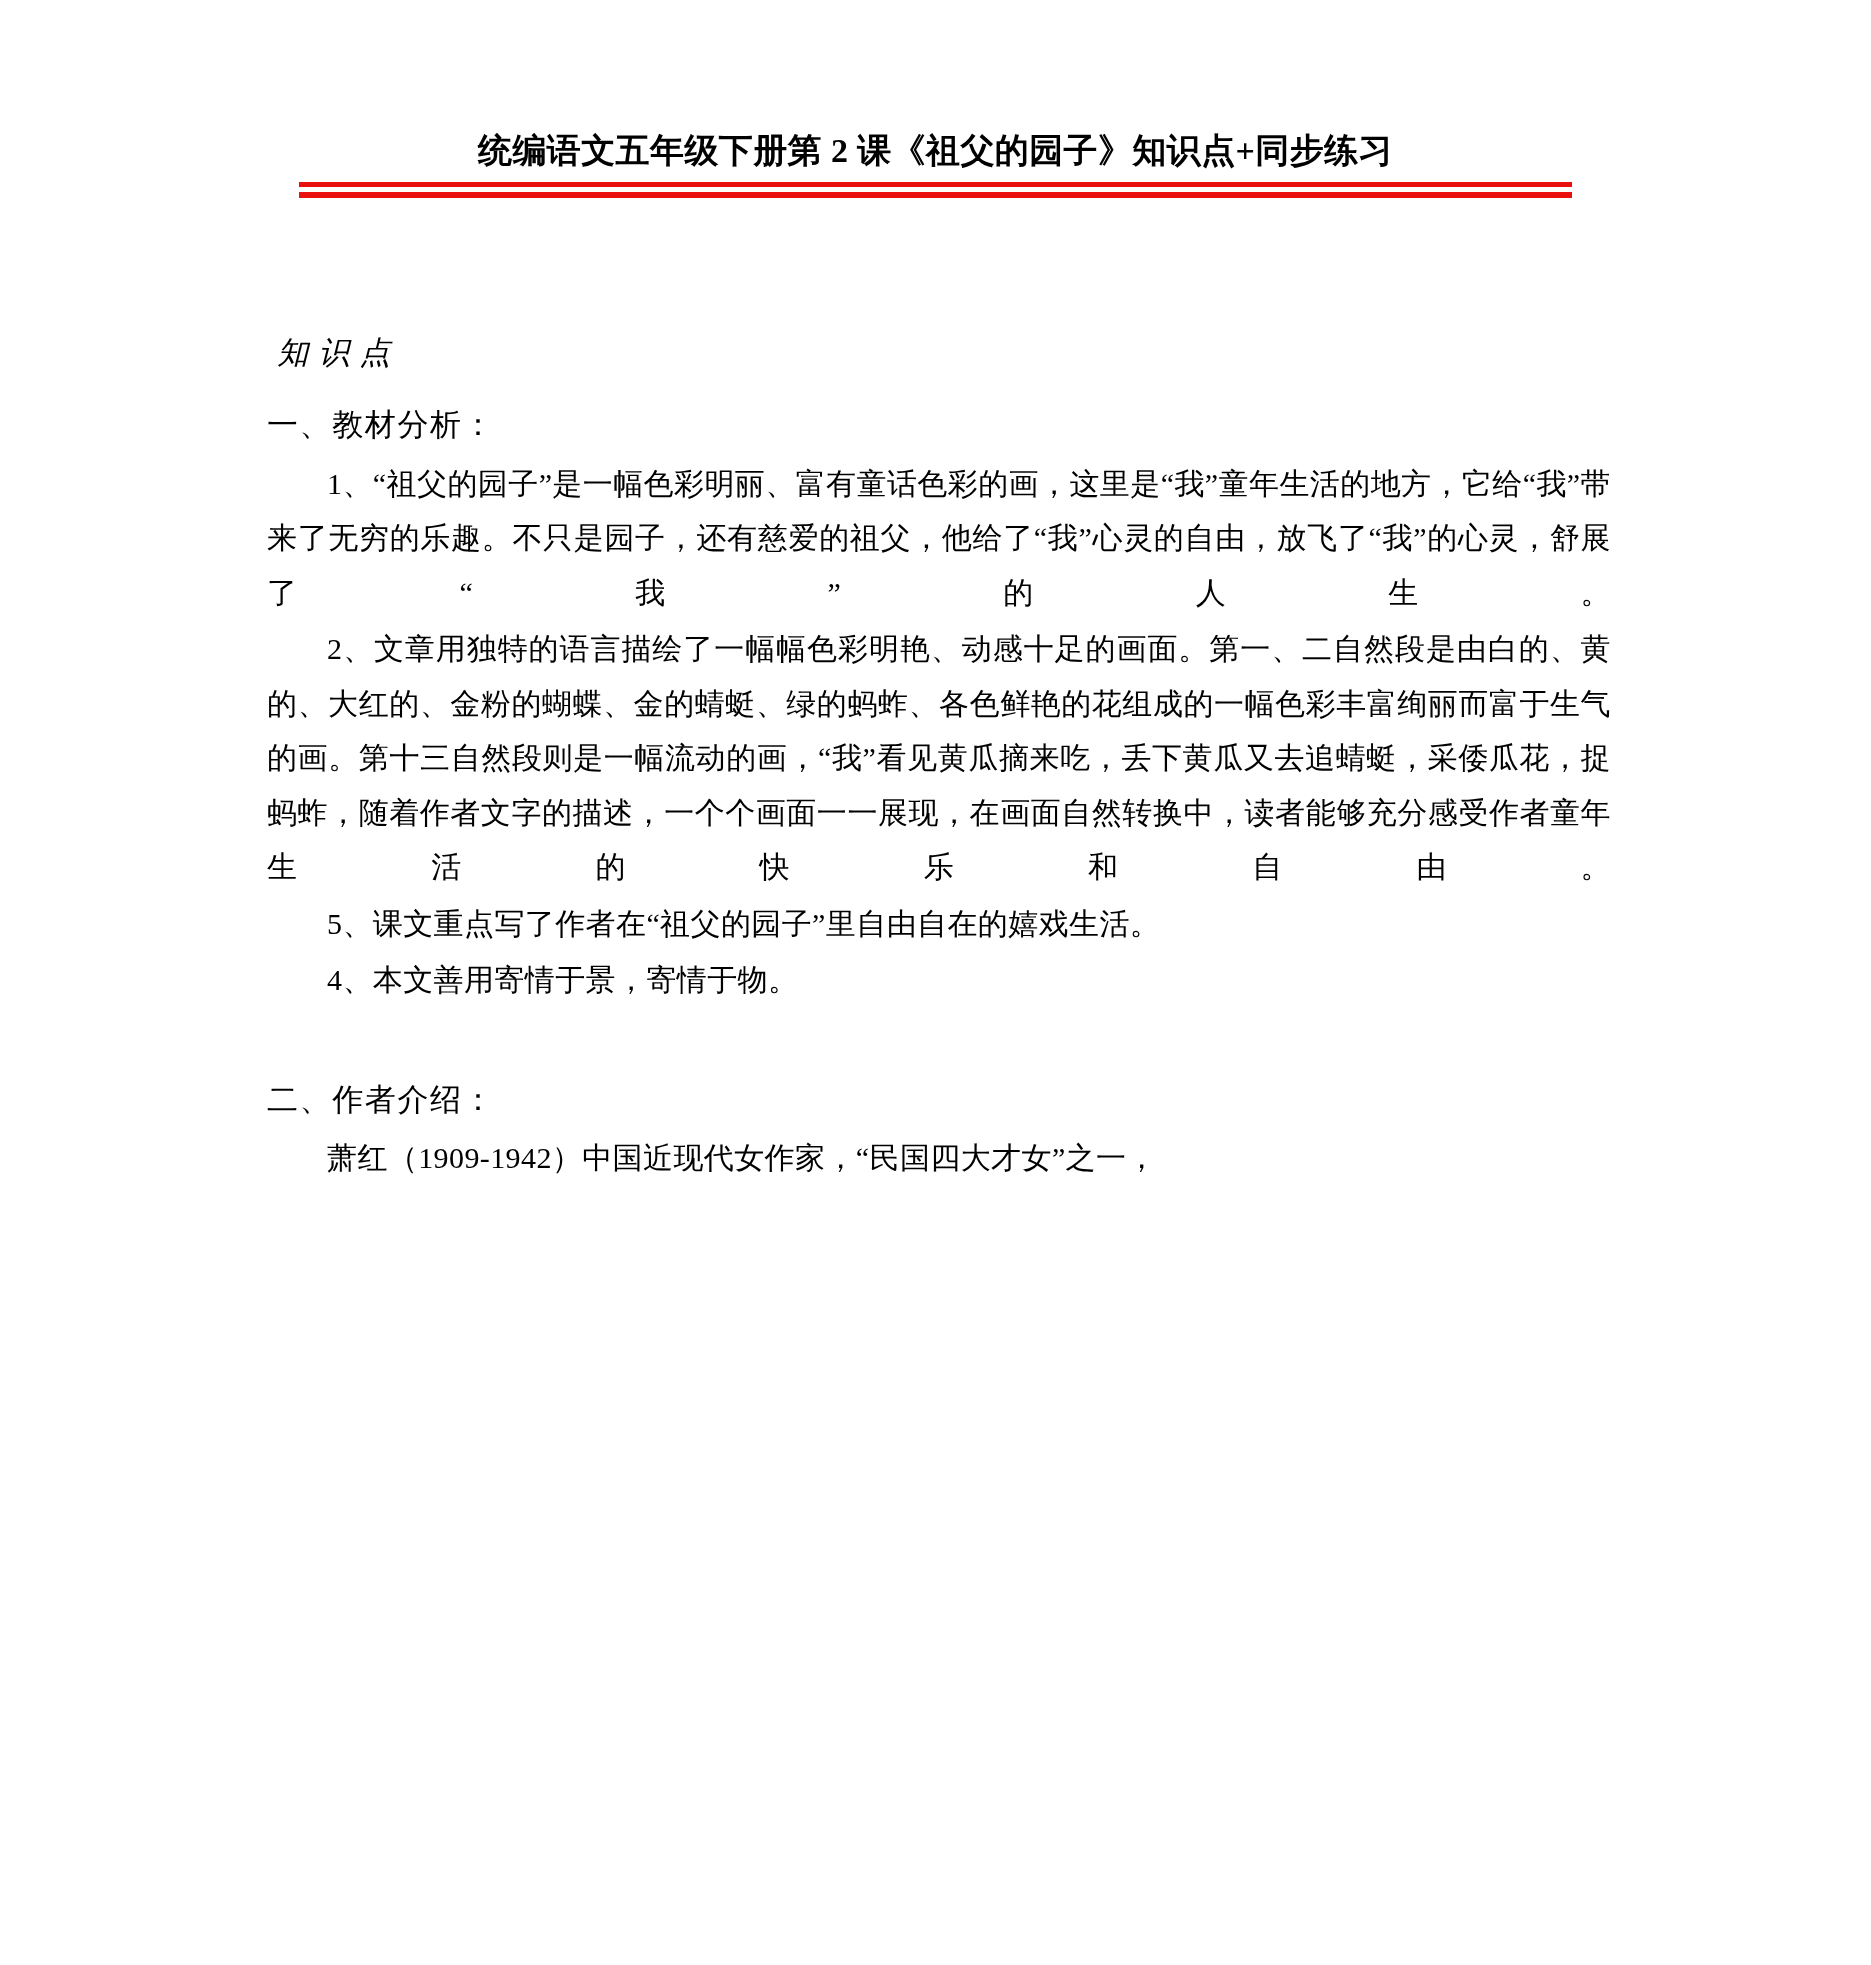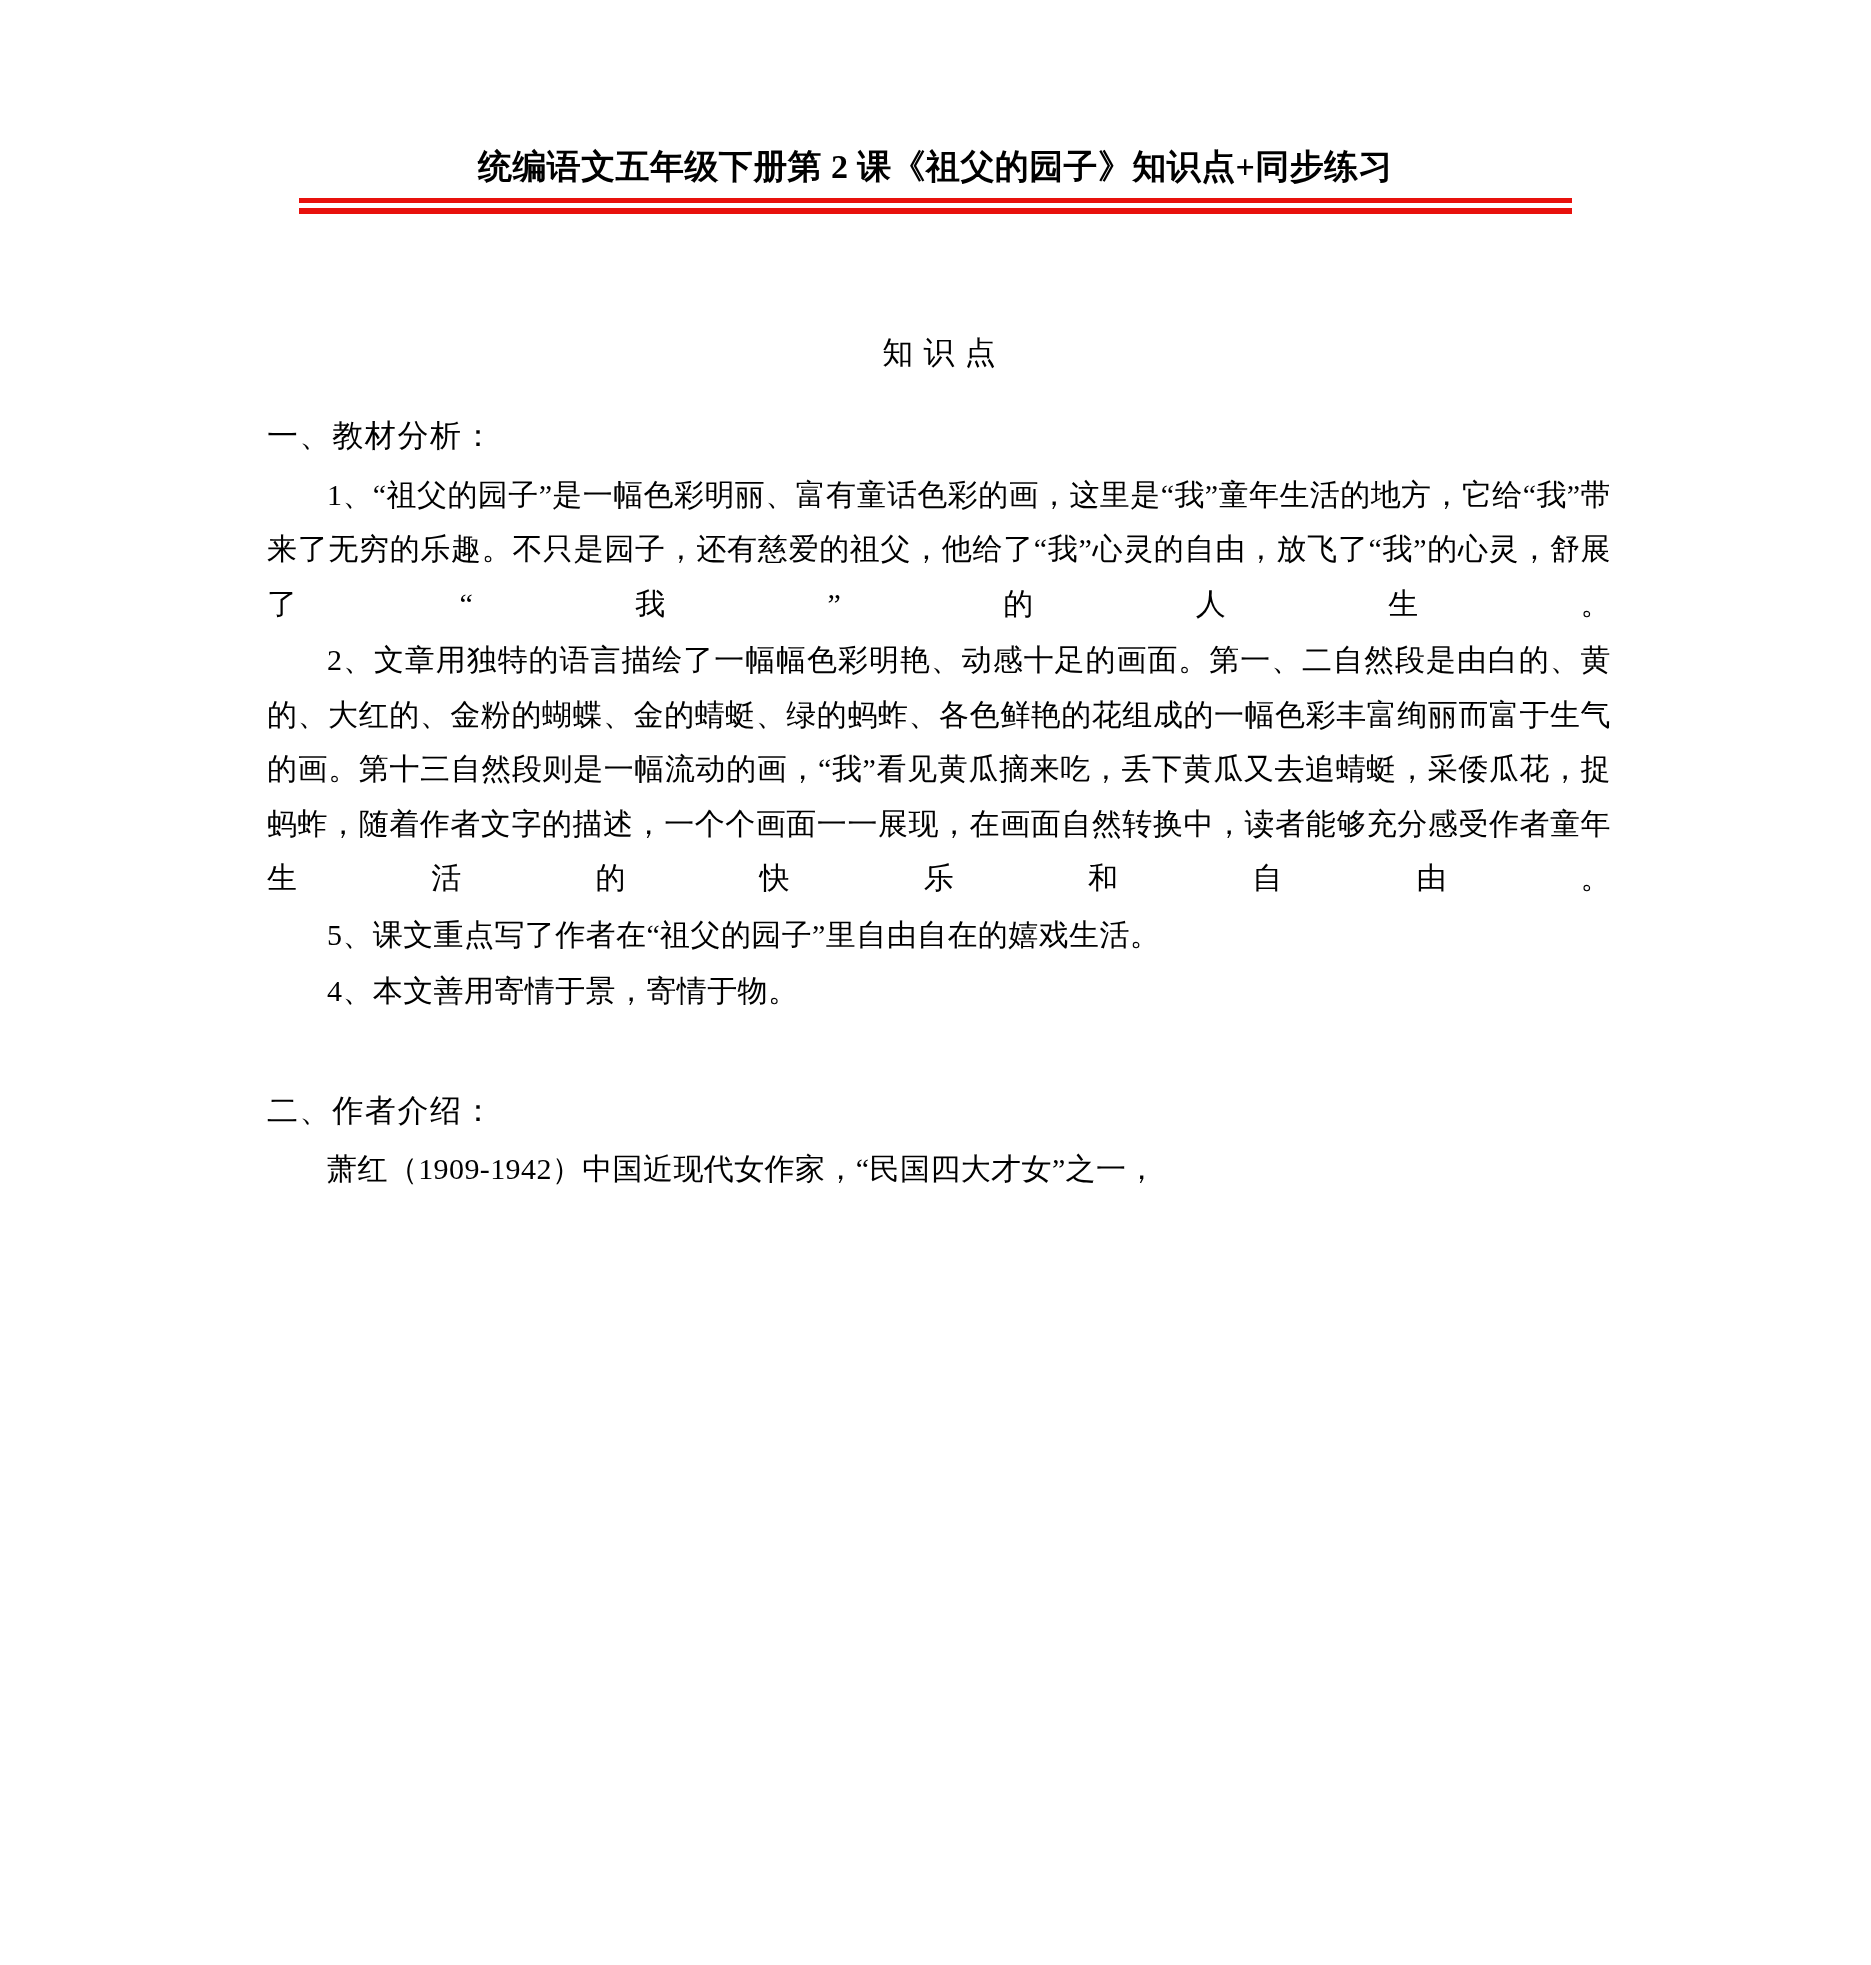--- a/index.html
+++ b/index.html
@@ -19,21 +19,21 @@
     height: 2647px;
     background: #ffffff;
     box-sizing: border-box;
     overflow: hidden;
   }
 
   
   .doc-header {
     position: absolute;
     left: 299px;
-    top: 146px;
+    top: 130px;
     width: 1273px;
   }
   .doc-header-title {
     font-size: 34px;
     font-weight: bold;
     line-height: 1.25;
     text-align: center;
     letter-spacing: 0.4px;
     white-space: nowrap;
   }
@@ -54,24 +54,24 @@
   .doc-body {
     position: absolute;
     left: 267px;
     top: 329px;
     width: 1344px;
   }
 
   .center-title {
     font-size: 31px;
     line-height: 1.55;
-    text-align: center;
     letter-spacing: 10.2px;
     text-indent: 10.2px;
-    margin-bottom: 34px;
+    margin-bottom: 23px;
+    font-style: italic;
   }
 
   .section-heading {
     font-size: 31px;
     font-weight: normal;
     line-height: 1.6;
     letter-spacing: 1.6px;
     margin: 7.9px 0 7px 0;
   }
 

